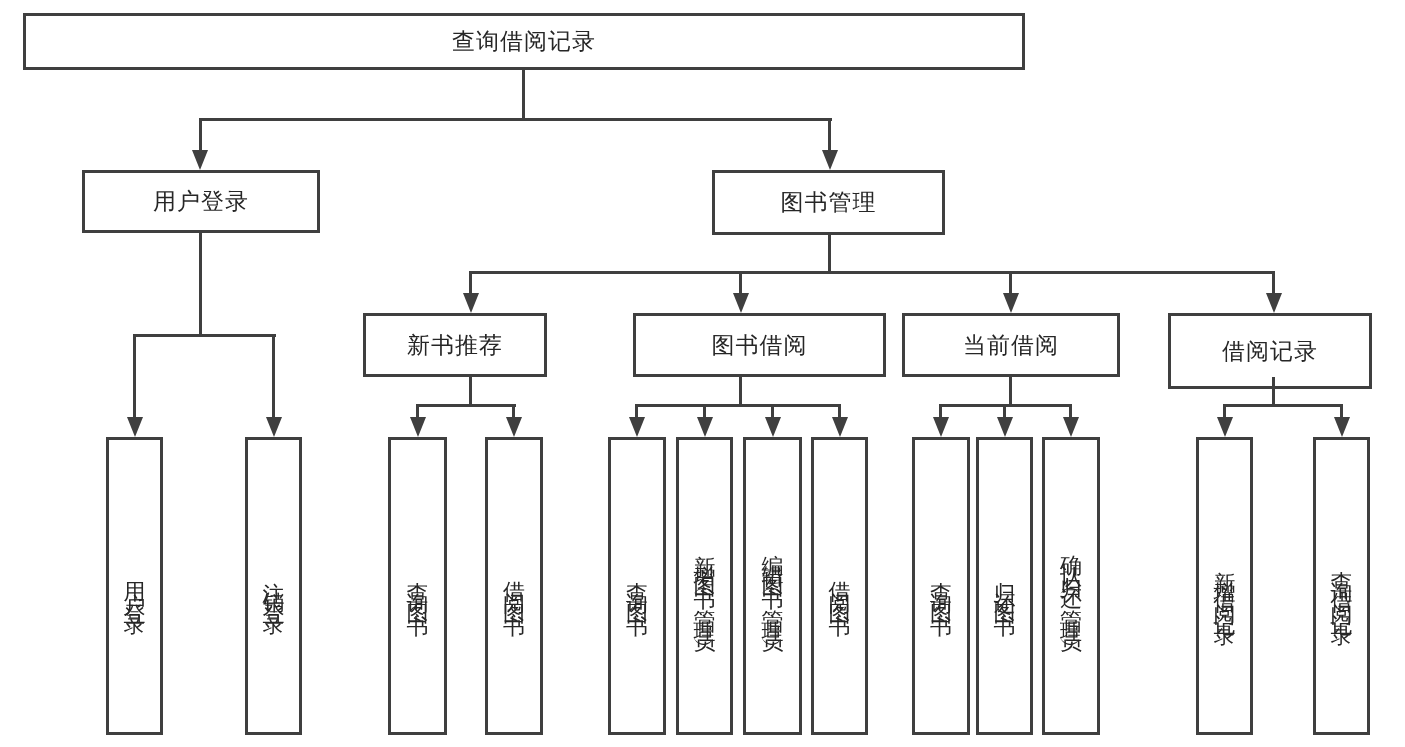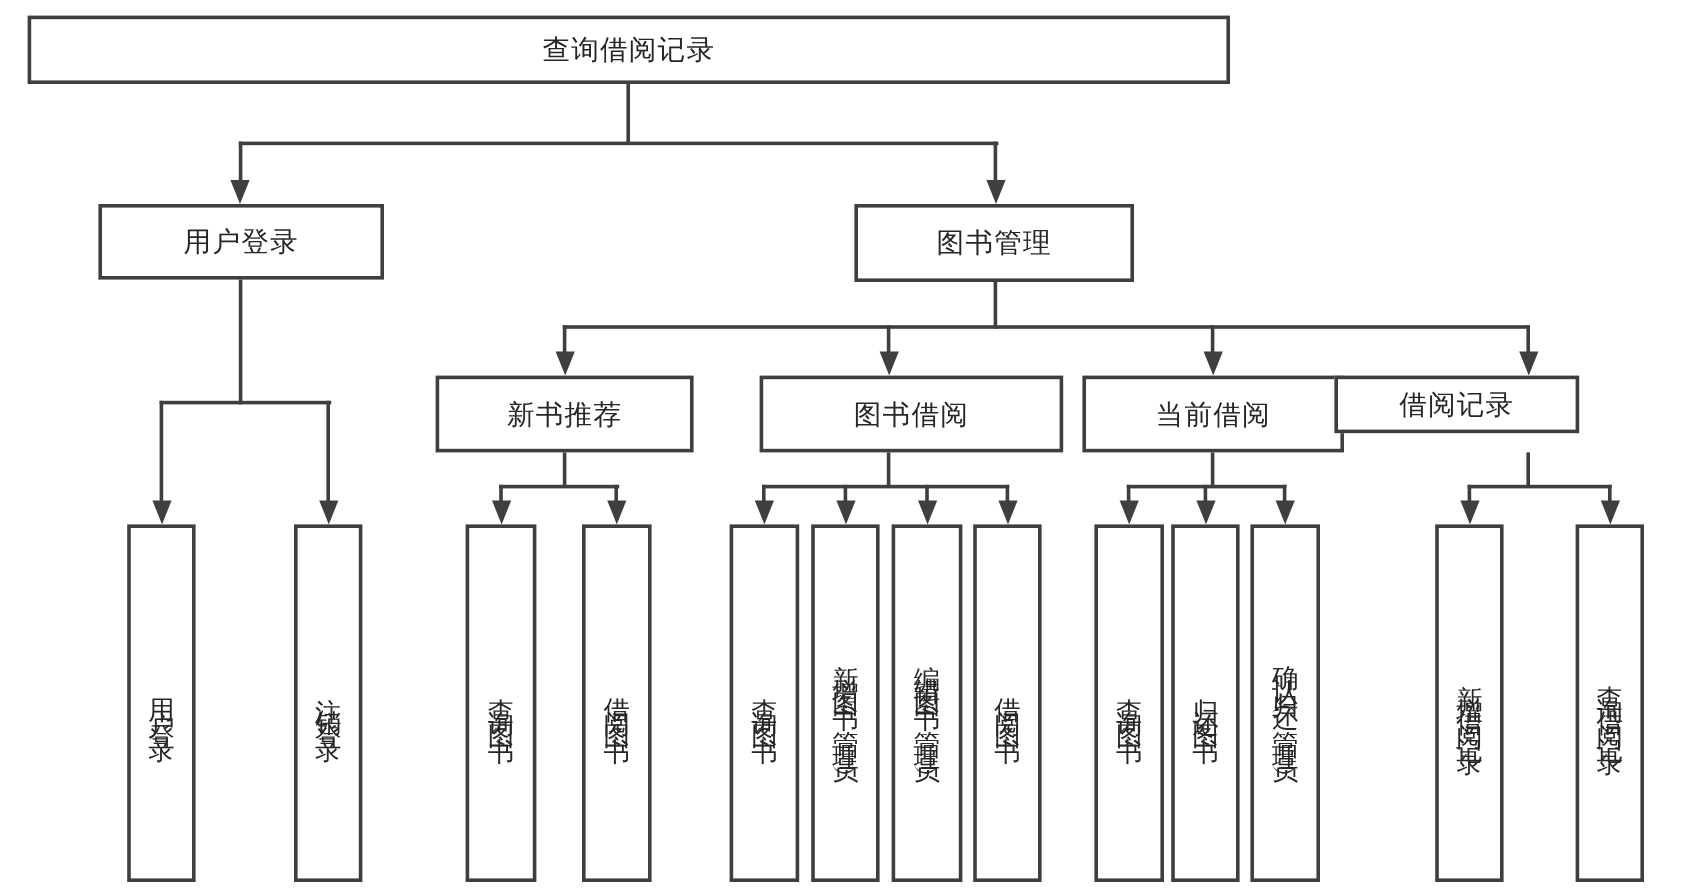--- a/index.html
+++ b/index.html
@@ -70,24 +70,24 @@
   <div class="hline" style="left:469px;top:271px;width:806px"></div>
   <div class="vline" style="left:469px;top:271px;height:24px"></div>
   <div class="arrow" style="left:463px;top:293px"></div>
   <div class="vline" style="left:739px;top:271px;height:24px"></div>
   <div class="arrow" style="left:733px;top:293px"></div>
   <div class="vline" style="left:1009px;top:271px;height:24px"></div>
   <div class="arrow" style="left:1003px;top:293px"></div>
   <div class="vline" style="left:1272px;top:271px;height:24px"></div>
   <div class="arrow" style="left:1266px;top:293px"></div>
 
-  <div class="box" style="left:363px;top:313px;width:215px;height:64px">新书推荐</div>
+  <div class="box" style="left:363px;top:313px;width:184px;height:64px">新书推荐</div>
   <div class="box" style="left:633px;top:313px;width:253px;height:64px">图书借阅</div>
   <div class="box" style="left:902px;top:313px;width:218px;height:64px">当前借阅</div>
-  <div class="box" style="left:1112px;top:313px;width:204px;height:48px">借阅记录</div>
+  <div class="box" style="left:1168px;top:313px;width:204px;height:76px">借阅记录</div>
 
   <div class="vline" style="left:469px;top:377px;height:29px"></div>
   <div class="hline" style="left:416px;top:404px;width:100px"></div>
   <div class="vline" style="left:416px;top:404px;height:15px"></div>
   <div class="arrow" style="left:410px;top:417px"></div>
   <div class="vline" style="left:512px;top:404px;height:15px"></div>
   <div class="arrow" style="left:506px;top:417px"></div>
 
   <div class="vline" style="left:739px;top:377px;height:29px"></div>
   <div class="hline" style="left:635px;top:404px;width:206px"></div>

